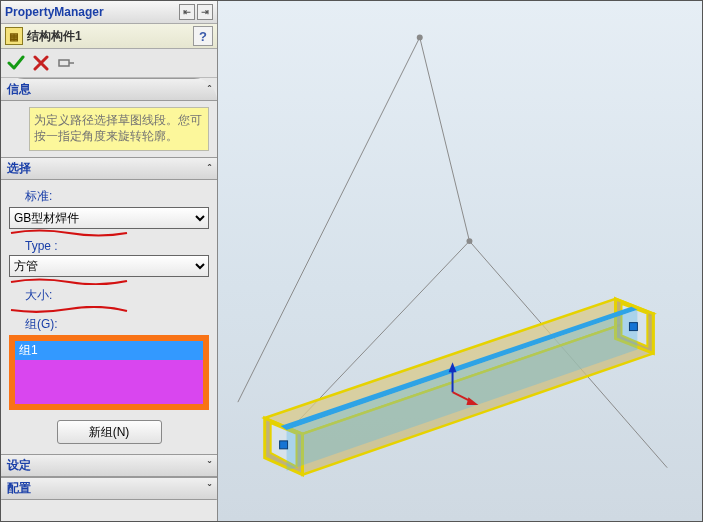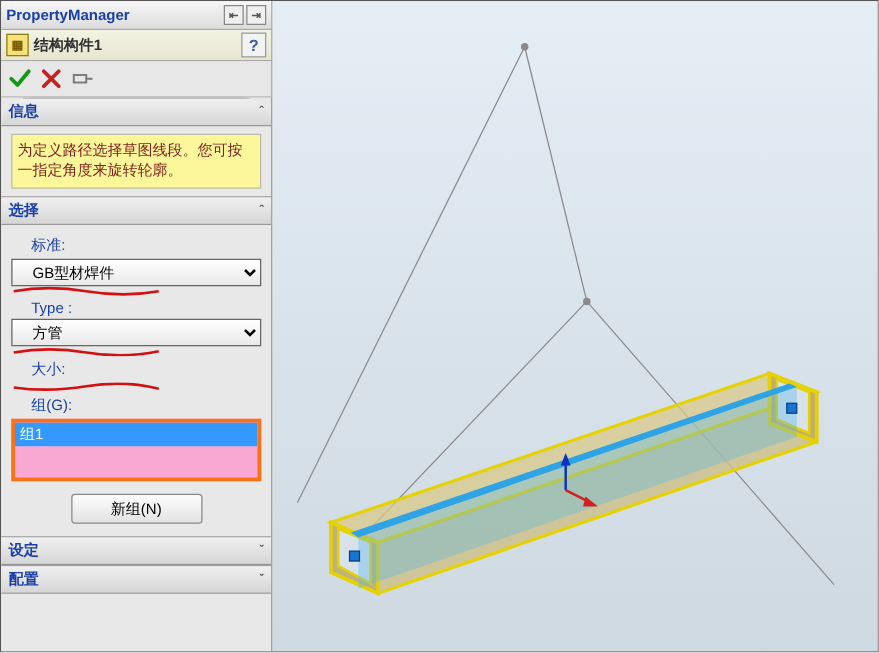--- a/index.html
+++ b/index.html
@@ -133,50 +133,51 @@
     font-size: 10px;
     color: #444;
   }
 
   .section-body { padding: 6px 8px; }
 
   .info-box {
     background: #fcf79b;
     border: 1px solid #bba;
     padding: 4px 4px 6px 4px;
-    color: #7f1d1d;
+    color: #737373;
     line-height: 1.35;
+    margin-left: 20px;
   }
 
   .label {
     color: #1a3fa8;
     margin: 2px 0 2px 16px;
   }
 
   select.sw {
     width: 100%;
     box-sizing: border-box;
     height: 22px;
     border: 1px solid #666;
     background: linear-gradient(#fff, #e9e9e9);
     font-size: 12px;
-    padding-left: 12px;
+    padding-left: 0;
   }
 
   .red-underline {
     height: 8px;
     margin-top: 0;
   }
   .red-underline svg { display:block; }
 
   .group-list {
     width: 100%;
-    height: 50px;
-    border: 3px solid #f97316;
-    background: #f9a8d4;
+    height: 75px;
+    border: 6px solid #f97316;
+    background: #d946ef;
     box-sizing: border-box;
     overflow: hidden;
   }
   .group-list .sel {
     background: #3399ff;
     color: #fff;
     padding: 1px 4px;
   }
 
   .newgroup-btn {

